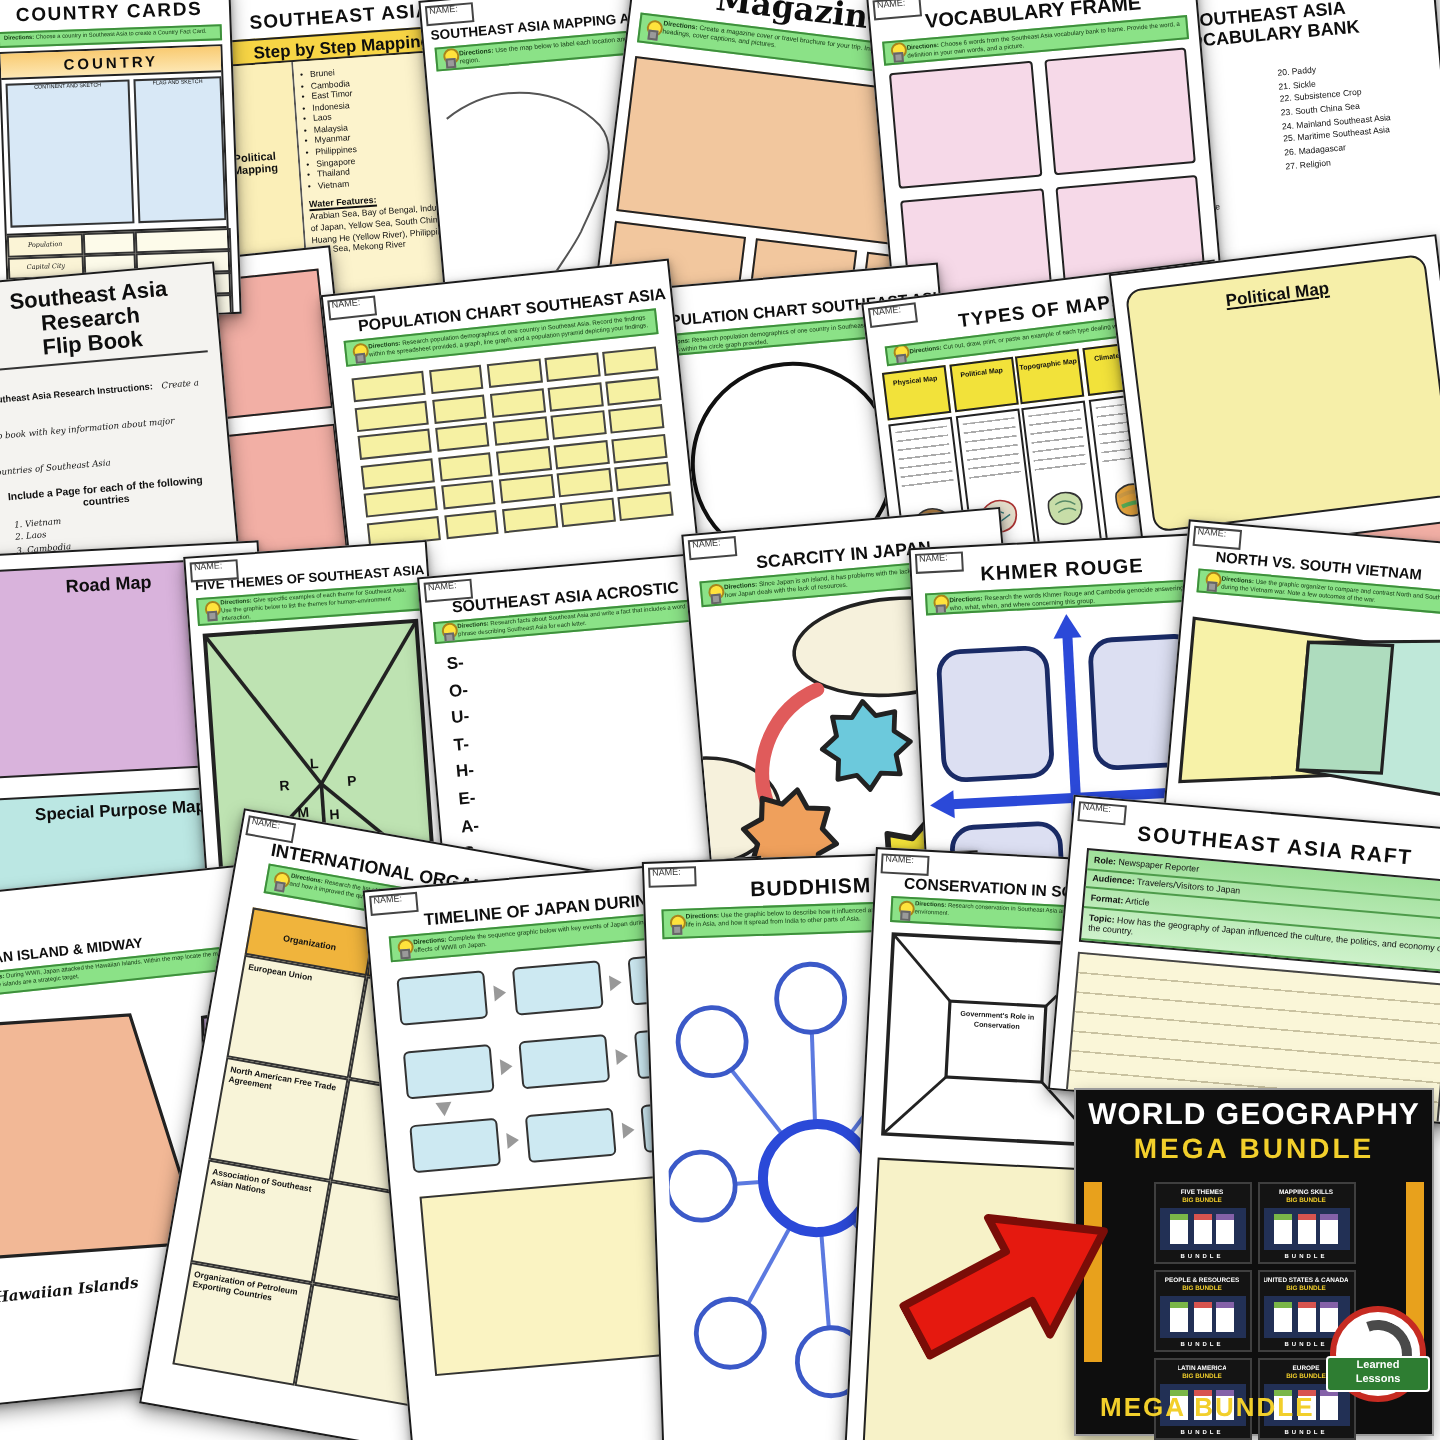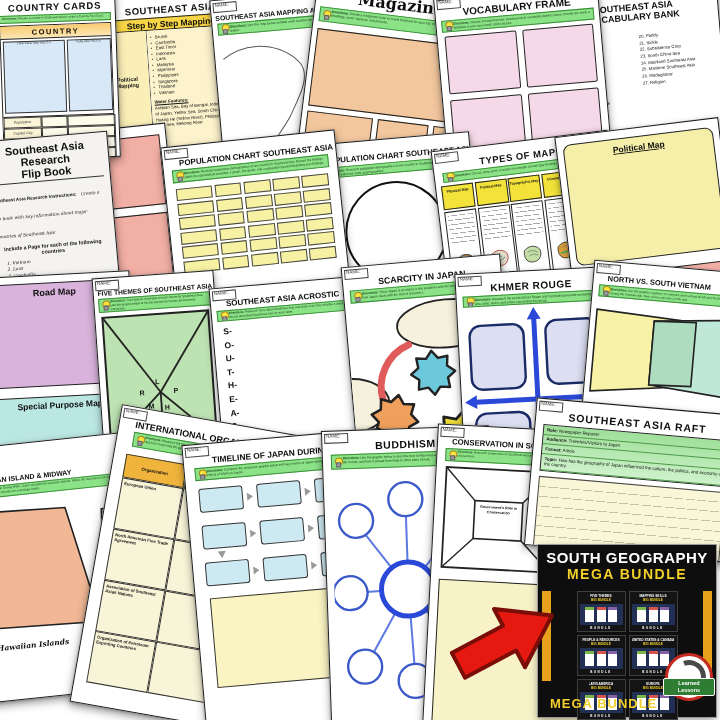--- a/index.html
+++ b/index.html
@@ -604,21 +604,21 @@
     <div style="margin:3px 8px 0;border:1.4px solid #222;background:linear-gradient(180deg,#9FE09A,#CFF2CC)">
         <div class="raftrow"><b>Role:</b> <span>Newspaper Reporter</span></div>
         <div class="raftrow"><b>Audience:</b> <span>Travelers/Visitors to Japan</span></div>
         <div class="raftrow"><b>Format:</b> <span>Article</span></div>
         <div class="raftrow"><b>Topic:</b> <span>How has the geography of Japan influenced the culture, the politics, and economy of the country.</span></div>
       </div>
     <div style="margin:5px 8px 0;height:70px;background:#FAF6D8;border:1.2px solid #444;background-image:repeating-linear-gradient(180deg,transparent 0 9px,#c9c2a0 9px 9.8px)"></div>
   </div>
 
   <div style="position:absolute;left:538px;top:545px;width:178px;height:172px;background:#0E0E0E;outline:1px solid #9a9a9a;box-shadow:0 3px 8px rgba(0,0,0,.4)">
-    <div style="color:#fff;font-weight:700;font-size:15px;text-align:center;letter-spacing:.5px;padding-top:4px;white-space:nowrap">SOUTH GEOGRAPHY</div>
+    <div style="color:#fff;font-weight:700;font-size:15px;text-align:center;letter-spacing:.5px;padding-top:4px;white-space:nowrap">WORLD GEOGRAPHY</div>
     <div style="color:#F2CF2B;font-weight:700;font-size:14px;text-align:center;letter-spacing:1.5px">MEGA BUNDLE</div>
     <div style="position:absolute;left:4px;top:46px;width:9px;height:90px;background:#E8A11C"></div>
     <div style="position:absolute;right:4px;top:46px;width:9px;height:90px;background:#E8A11C"></div>
     <div style="position:absolute;left:16px;top:46px;width:146px;display:flex;flex-wrap:wrap;gap:3px;justify-content:center">
         <div class="thumb">
         <div class="l1">FIVE THEMES</div>
         <div class="l2">BIG BUNDLE</div>
         <div class="mid">
           <div class="mp" style="border-top:3px solid #7ab648"></div>
           <div class="mp" style="border-top:3px solid #d8544f"></div>

